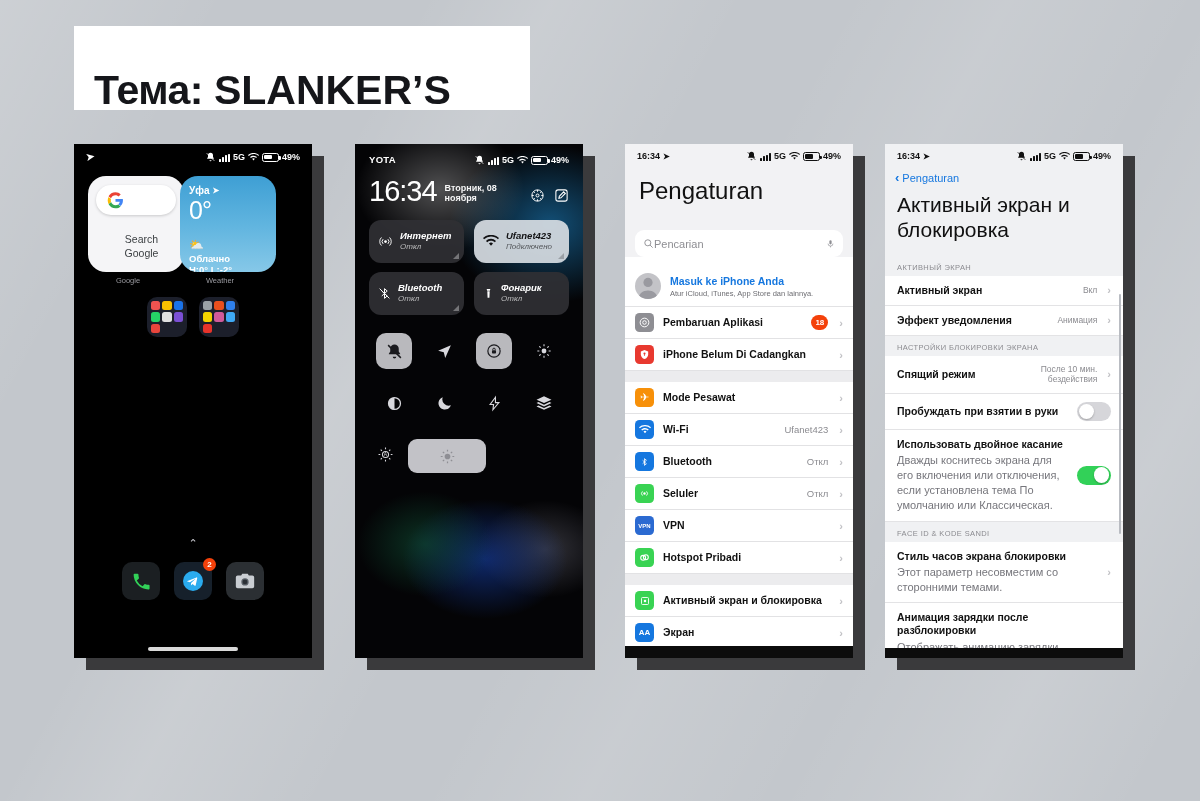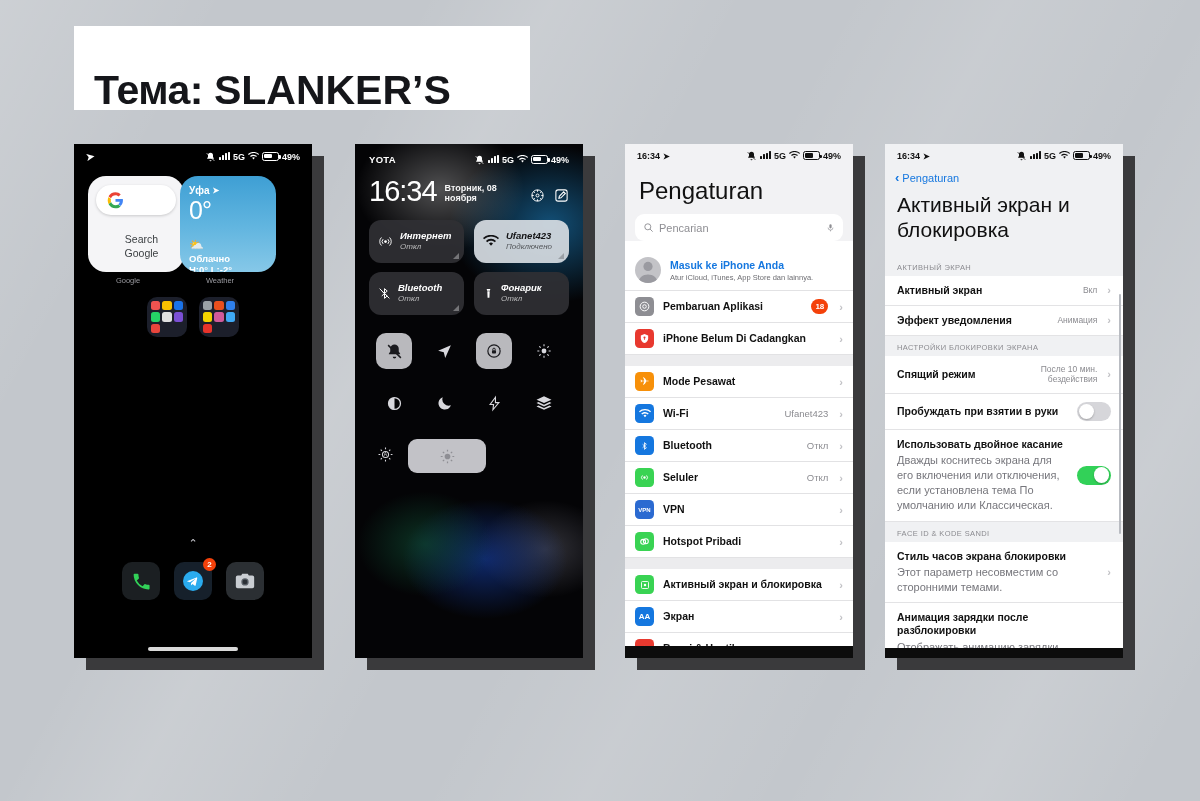--- a/index.html
+++ b/index.html
@@ -36,21 +36,21 @@
     overflow: hidden;
   }
   .phone-shadow {
     position: absolute;
     background: #3a3a3c;
   }
 
   
   .sbar { display: flex; align-items: center; justify-content: space-between;
           font-size: 9px; font-weight: 700; }
-  .sbar-right { display: flex; align-items: flex-start; gap: 3px; }
+  .sbar-right { display: flex; align-items: flex-end; gap: 3px; }
   .bars { display: inline-flex; align-items: flex-end; gap: 1px; height: 8px; }
   .bars i { width: 2px; background: currentColor; display:block; border-radius:.5px;}
   .bars i:nth-child(1){height:3px}.bars i:nth-child(2){height:5px}
   .bars i:nth-child(3){height:6.5px}.bars i:nth-child(4){height:8px}
   .batt { width: 17px; height: 9px; border: 1.2px solid currentColor;
           border-radius: 2.5px; position: relative; display:inline-block; }
   .batt::after { content:''; position:absolute; right:-3px; top:2.5px;
           width:1.6px; height:3.5px; background: currentColor; border-radius:0 1px 1px 0;}
   .batt i { position:absolute; left:1.3px; top:1.3px; bottom:1.3px; width:52%;
           background: currentColor; border-radius:1px; display:block;}
@@ -125,22 +125,22 @@
   .cc-bright-row { display:flex; align-items:center; gap:14px; padding: 18px 14px 0 22px; }
   .cc-slider { width: 78px; height: 34px; border-radius: 9px; background:#c2c2c7;
                display:flex; align-items:center; justify-content:center; color:#8e8e94;}
 
   
   #p3 { left: 625px; top: 144px; width: 228px; height: 514px; background:#fff; }
   #p3s { left: 637px; top: 156px; width: 228px; height: 514px; z-index:-1; }
   .ios-top { background:#f2f2f4; }
   #p3 .sbar { color:#111; padding: 7px 12px 3px 12px; }
   .ios-title { font-size: 24px; font-weight: 400; color:#111; padding: 13px 14px 9px 14px; }
-  .search-box { margin: 0 10px 9px 10px; height: 27px; background:#fff; border-radius:9px;
-                display:flex; align-items:center; padding: 0 8px; gap:5px; }
+  .search-box { margin: 16px 10px 9px 10px; height: 27px; background:#fff; border-radius:9px;
+                display:flex; align-items:center; padding: 0 8px; }
   .search-ph { font-size: 11px; color:#8e8e93; flex:1; }
   .srow { display:flex; align-items:center; gap:9px; padding: 6px 10px; background:#fff;
           border-bottom: 0.6px solid #e2e2e4; min-height: 27px; }
   .srow:last-child { border-bottom: none; }
   .sico { width: 19px; height: 19px; border-radius: 4.5px; flex:none;
           display:flex; align-items:center; justify-content:center; color:#fff; font-size:11px; }
   .slabel { font-size: 10.5px; color:#111; font-weight:600; flex:1; line-height:1.2;}
   .sval { font-size: 9.5px; color:#8b8b90; }
   .chev { color:#c2c2c6; font-size:11px; font-weight:700; margin-left:2px;}
   .sgap { height: 11px; background:#ececee; }

